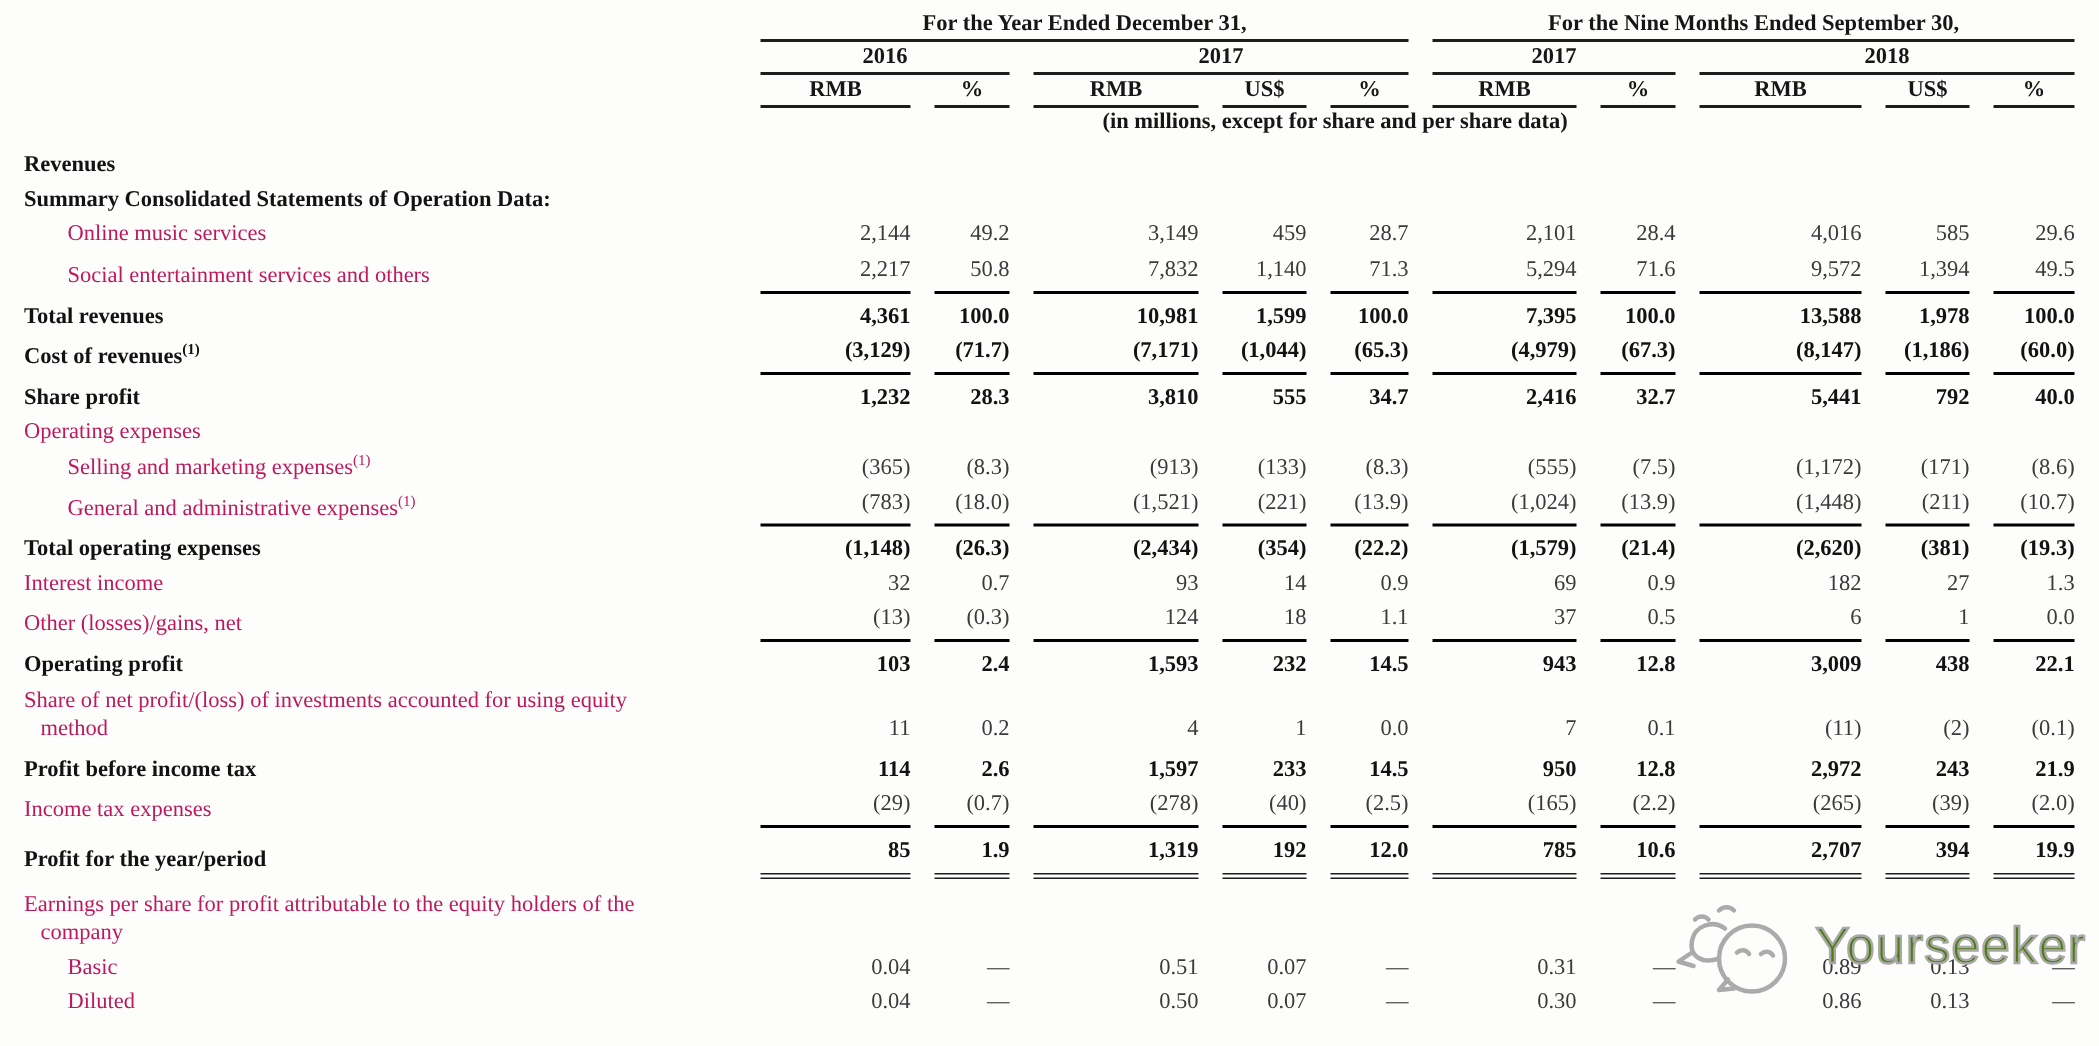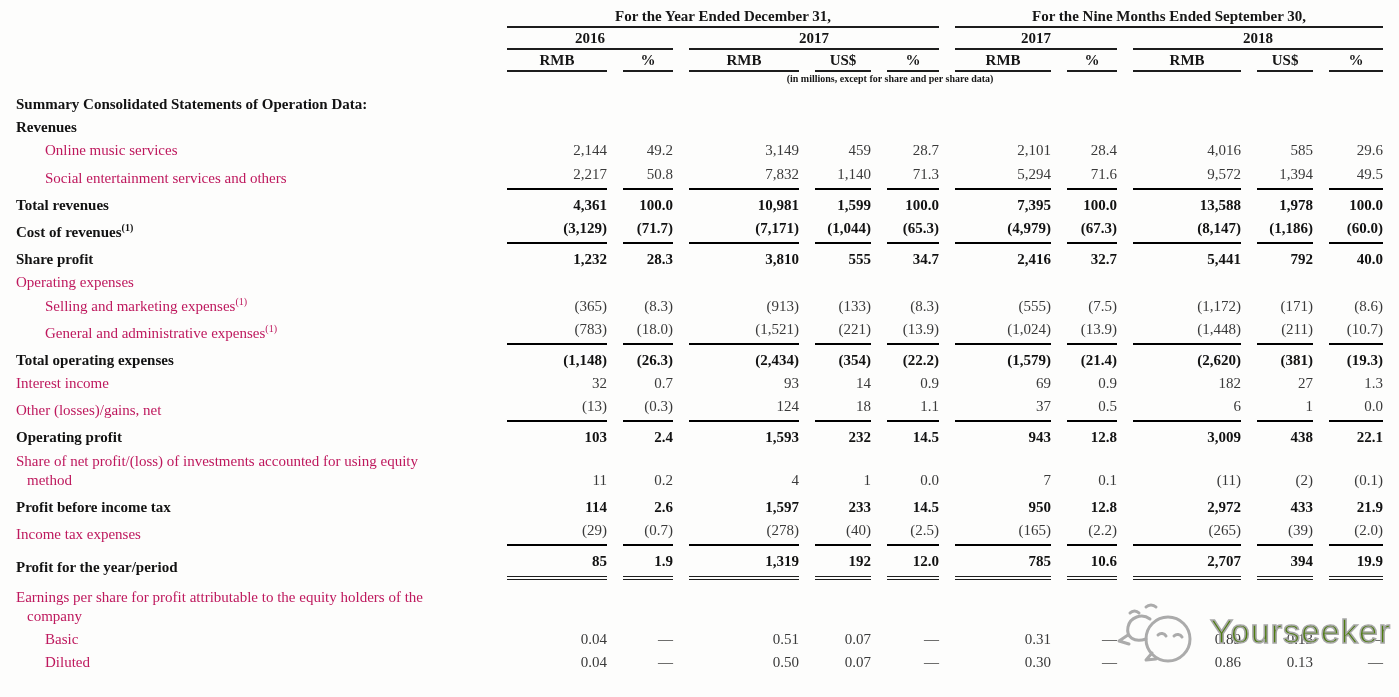--- a/index.html
+++ b/index.html
@@ -15,21 +15,21 @@
   table#fin {
     border-collapse: separate;
     border-spacing: 16px 0;
     table-layout: fixed;
     width: 1399px;
     margin-top: 6px;
   }
   th, td { padding: 2px 0; vertical-align: bottom; }
   thead th { font-weight: bold; color: #161616; font-size: 15px; text-align: center; }
   .grp, .yr, .unit { border-bottom: 2px solid #1d1d1d; padding-bottom: 1px; }
-  .note { font-weight: bold; font-size: 10px; text-align: center; padding-right: 110px; padding-top: 1px; padding-bottom: 9px; color: #161616; }
+  .note { font-weight: bold; font-size: 15px; text-align: center; padding-right: 110px; padding-top: 1px; padding-bottom: 9px; color: #161616; }
   .lbl { font-size: 15px; text-align: left; color: #be185d; line-height: 1.28; }
   .num { font-size: 15px; text-align: right; color: #3a3a3a; line-height: 1.28; }
   tr.b .lbl, tr.b .num { font-weight: bold; color: #121212; }
   .ind1 { padding-left: 29px; }
   .hang { padding-left: 11px; text-indent: -11px; white-space: pre-line; margin-top: 47px; }
   td.r1 { border-bottom: 2px solid #000000; padding-bottom: 4px; }
   td.r2 { border-bottom: 4px double #1d1d1d; padding-bottom: 4px; }
   tr.ar td { padding-top: 6px; }
   tr.gap td { padding-top: 8px; }
   sup.fn { font-size: 10px; line-height: 0; }
@@ -96,34 +96,34 @@
         <th class="unit">US$</th>
         <th class="unit">%</th>
       </tr>
       <tr>
         <th></th>
         <th colspan="10" class="note">(in millions, except for share and per share data)</th>
       </tr>
     </thead>
     <tbody>
         <tr class="b">
+          <td class="lbl"><span>Revenues</span></td>
+          <td class="num"></td>
+          <td class="num"></td>
+          <td class="num"></td>
+          <td class="num"></td>
+          <td class="num"></td>
+          <td class="num"></td>
+          <td class="num"></td>
+          <td class="num"></td>
+          <td class="num"></td>
+          <td class="num"></td>
+        </tr>
+        <tr class="b">
           <td class="lbl"><span>Summary Consolidated Statements of Operation Data:</span></td>
-          <td class="num"></td>
-          <td class="num"></td>
-          <td class="num"></td>
-          <td class="num"></td>
-          <td class="num"></td>
-          <td class="num"></td>
-          <td class="num"></td>
-          <td class="num"></td>
-          <td class="num"></td>
-          <td class="num"></td>
-        </tr>
-        <tr class="b">
-          <td class="lbl"><span>Revenues</span></td>
           <td class="num"></td>
           <td class="num"></td>
           <td class="num"></td>
           <td class="num"></td>
           <td class="num"></td>
           <td class="num"></td>
           <td class="num"></td>
           <td class="num"></td>
           <td class="num"></td>
           <td class="num"></td>
@@ -301,21 +301,21 @@
         <tr class="b ar">
           <td class="lbl"><span>Profit before income tax</span></td>
           <td class="num">114</td>
           <td class="num">2.6</td>
           <td class="num">1,597</td>
           <td class="num">233</td>
           <td class="num">14.5</td>
           <td class="num">950</td>
           <td class="num">12.8</td>
           <td class="num">2,972</td>
-          <td class="num">433</td>
+          <td class="num">243</td>
           <td class="num">21.9</td>
         </tr>
         <tr>
           <td class="lbl"><span>Income tax expenses</span></td>
           <td class="num r1">(29)</td>
           <td class="num r1">(0.7)</td>
           <td class="num r1">(278)</td>
           <td class="num r1">(40)</td>
           <td class="num r1">(2.5)</td>
           <td class="num r1">(165)</td>

